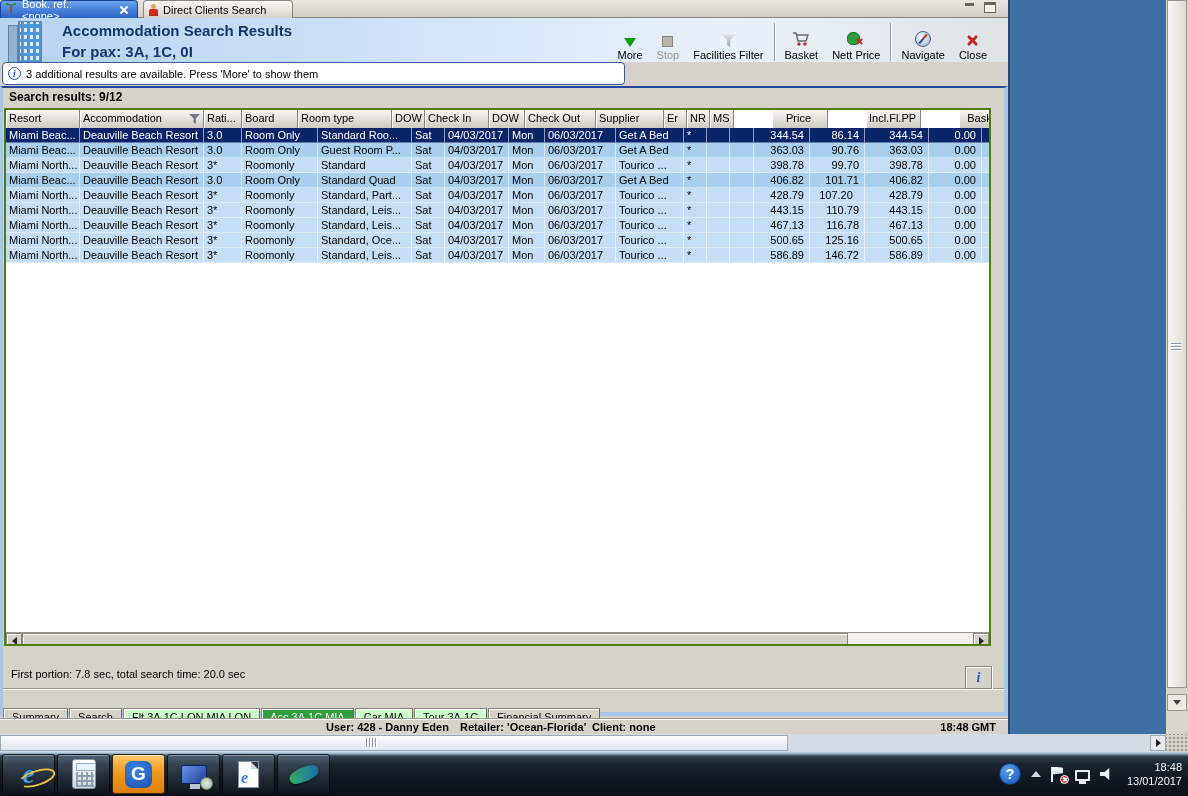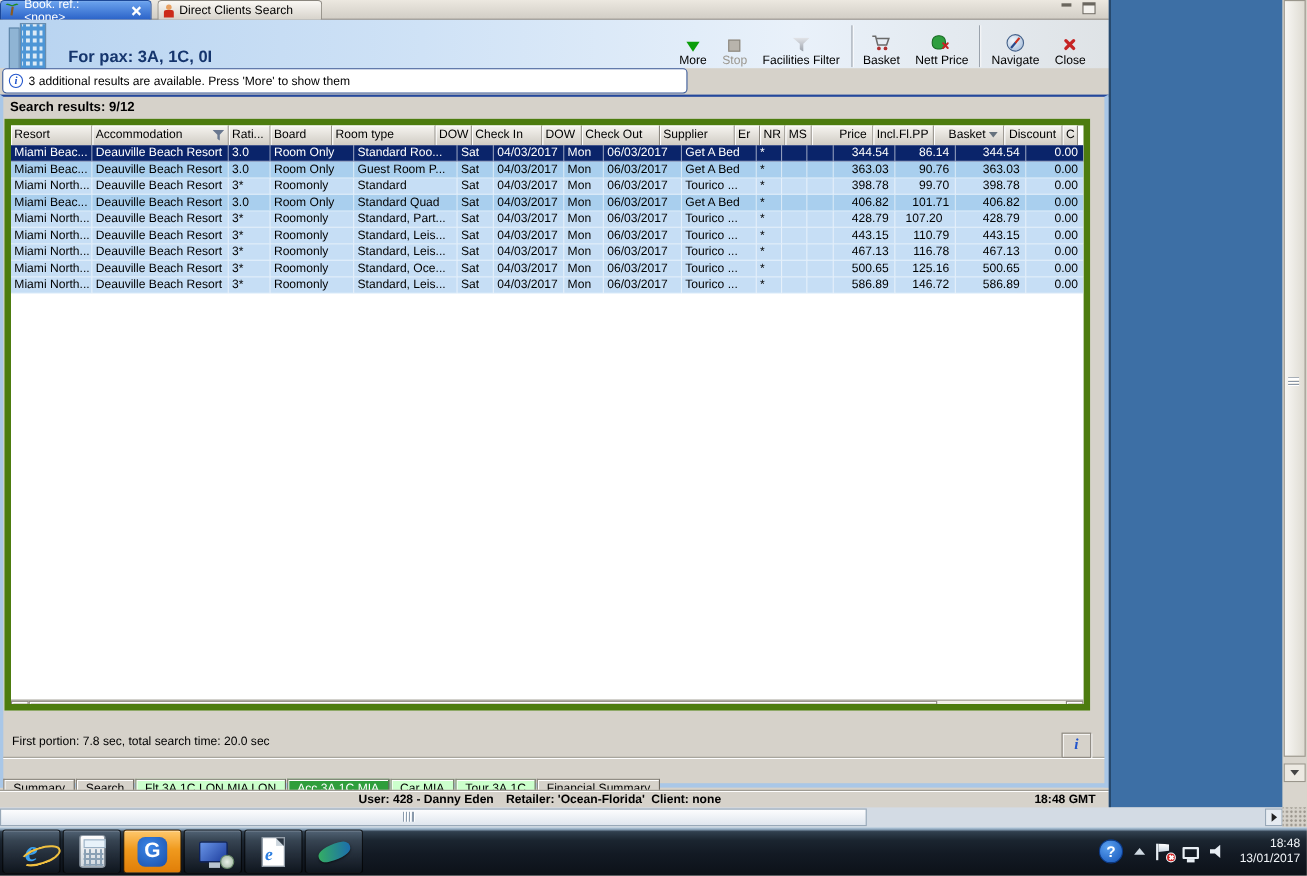--- a/index.html
+++ b/index.html
@@ -68,26 +68,26 @@
   .balloon { position:absolute; left:2px; top:62px; width:623px; height:23px; z-index:30;
              background:#fff; border:1px solid #3a5a9a; border-radius:4px;
              display:flex; align-items:center; gap:5px; padding-left:5px; font-size:11px; }
   .info-i { width:13px; height:13px; border:1px solid #2255cc; border-radius:50%; color:#2255cc;
             font:italic bold 10px/11px "Liberation Serif", serif; text-align:center; flex:0 0 auto; }
 
   
   .frame { position:absolute; left:0; top:86px; width:1008px; height:630px; background:#d6d2ca;
            border-top:2px solid #24489c; border-left:3px solid #a9c7e7; border-right:4px solid #a9c7e7; border-bottom:4px solid #a9c7e7; }
   .results-bar { height:20px; line-height:19px; padding-left:6px; font-size:12px; font-weight:bold; }
-  .grid { margin-left:1px; width:987px; height:538px; background:#fff; border:6px solid #4d7c0f; overflow:hidden; }
+  .grid { margin-left:1px; width:987px; height:538px; background:#fff; border:2px solid #4d7c0f; overflow:hidden; }
   .thead { display:flex; height:18px; overflow:hidden; }
   .th { flex:0 0 auto; height:18px; padding:2px 3px; font-size:11px; white-space:nowrap; overflow:hidden;
         background:linear-gradient(180deg,#f7f5f1,#d0ccc4); border-right:1px solid #8a867e;
         box-shadow:inset 1px 1px 0 #fff; position:relative; cursor:default; }
-  .th.right { text-align:right; padding-right:5px; }
+  .th.right { text-align:center; padding-right:5px;margin-left:38px; }
   .funnel-sm { position:absolute; right:3px; top:4px; width:11px; height:10px; background:#6a7890;
                clip-path:polygon(0 0,100% 0,62% 45%,62% 100%,42% 82%,42% 45%); }
   .sort-tri { display:inline-block; width:0; height:0; margin-left:3px; vertical-align:middle;
               border-left:4px solid transparent; border-right:4px solid transparent; border-top:5px solid #66727e; }
   .tbody { }
   .tr { display:flex; height:15px; line-height:14px; cursor:default; }
   .tr.dark  { background:#a9cfee; }
   .tr.light { background:#c6def5; }
   .tr.selected { background:#0a246a; color:#fff; }
   .td { flex:0 0 auto; padding:0 3px; font-size:11px; white-space:nowrap; overflow:hidden;
@@ -205,20 +205,21 @@
       <span class="minbtn"></span>
       <span class="maxbtn"></span>
     </div>
   </div>
 
   <div class="header">
     <div class="bldg">
       <div class="side"></div>
         <div class="front"></div>
     </div>
+    <div class="title">Accommodation Search Results</div>
     <div class="subtitle">For pax: 3A, 1C, 0I</div>
     <div class="toolbar">
       <div class="tbtn">
         <span class="tri-more"></span>
         <span class="lbl">More</span>
       </div>
       <div class="tbtn disabled">
         <span class="stop-sq"></span>
         <span class="lbl">Stop</span>
       </div>

